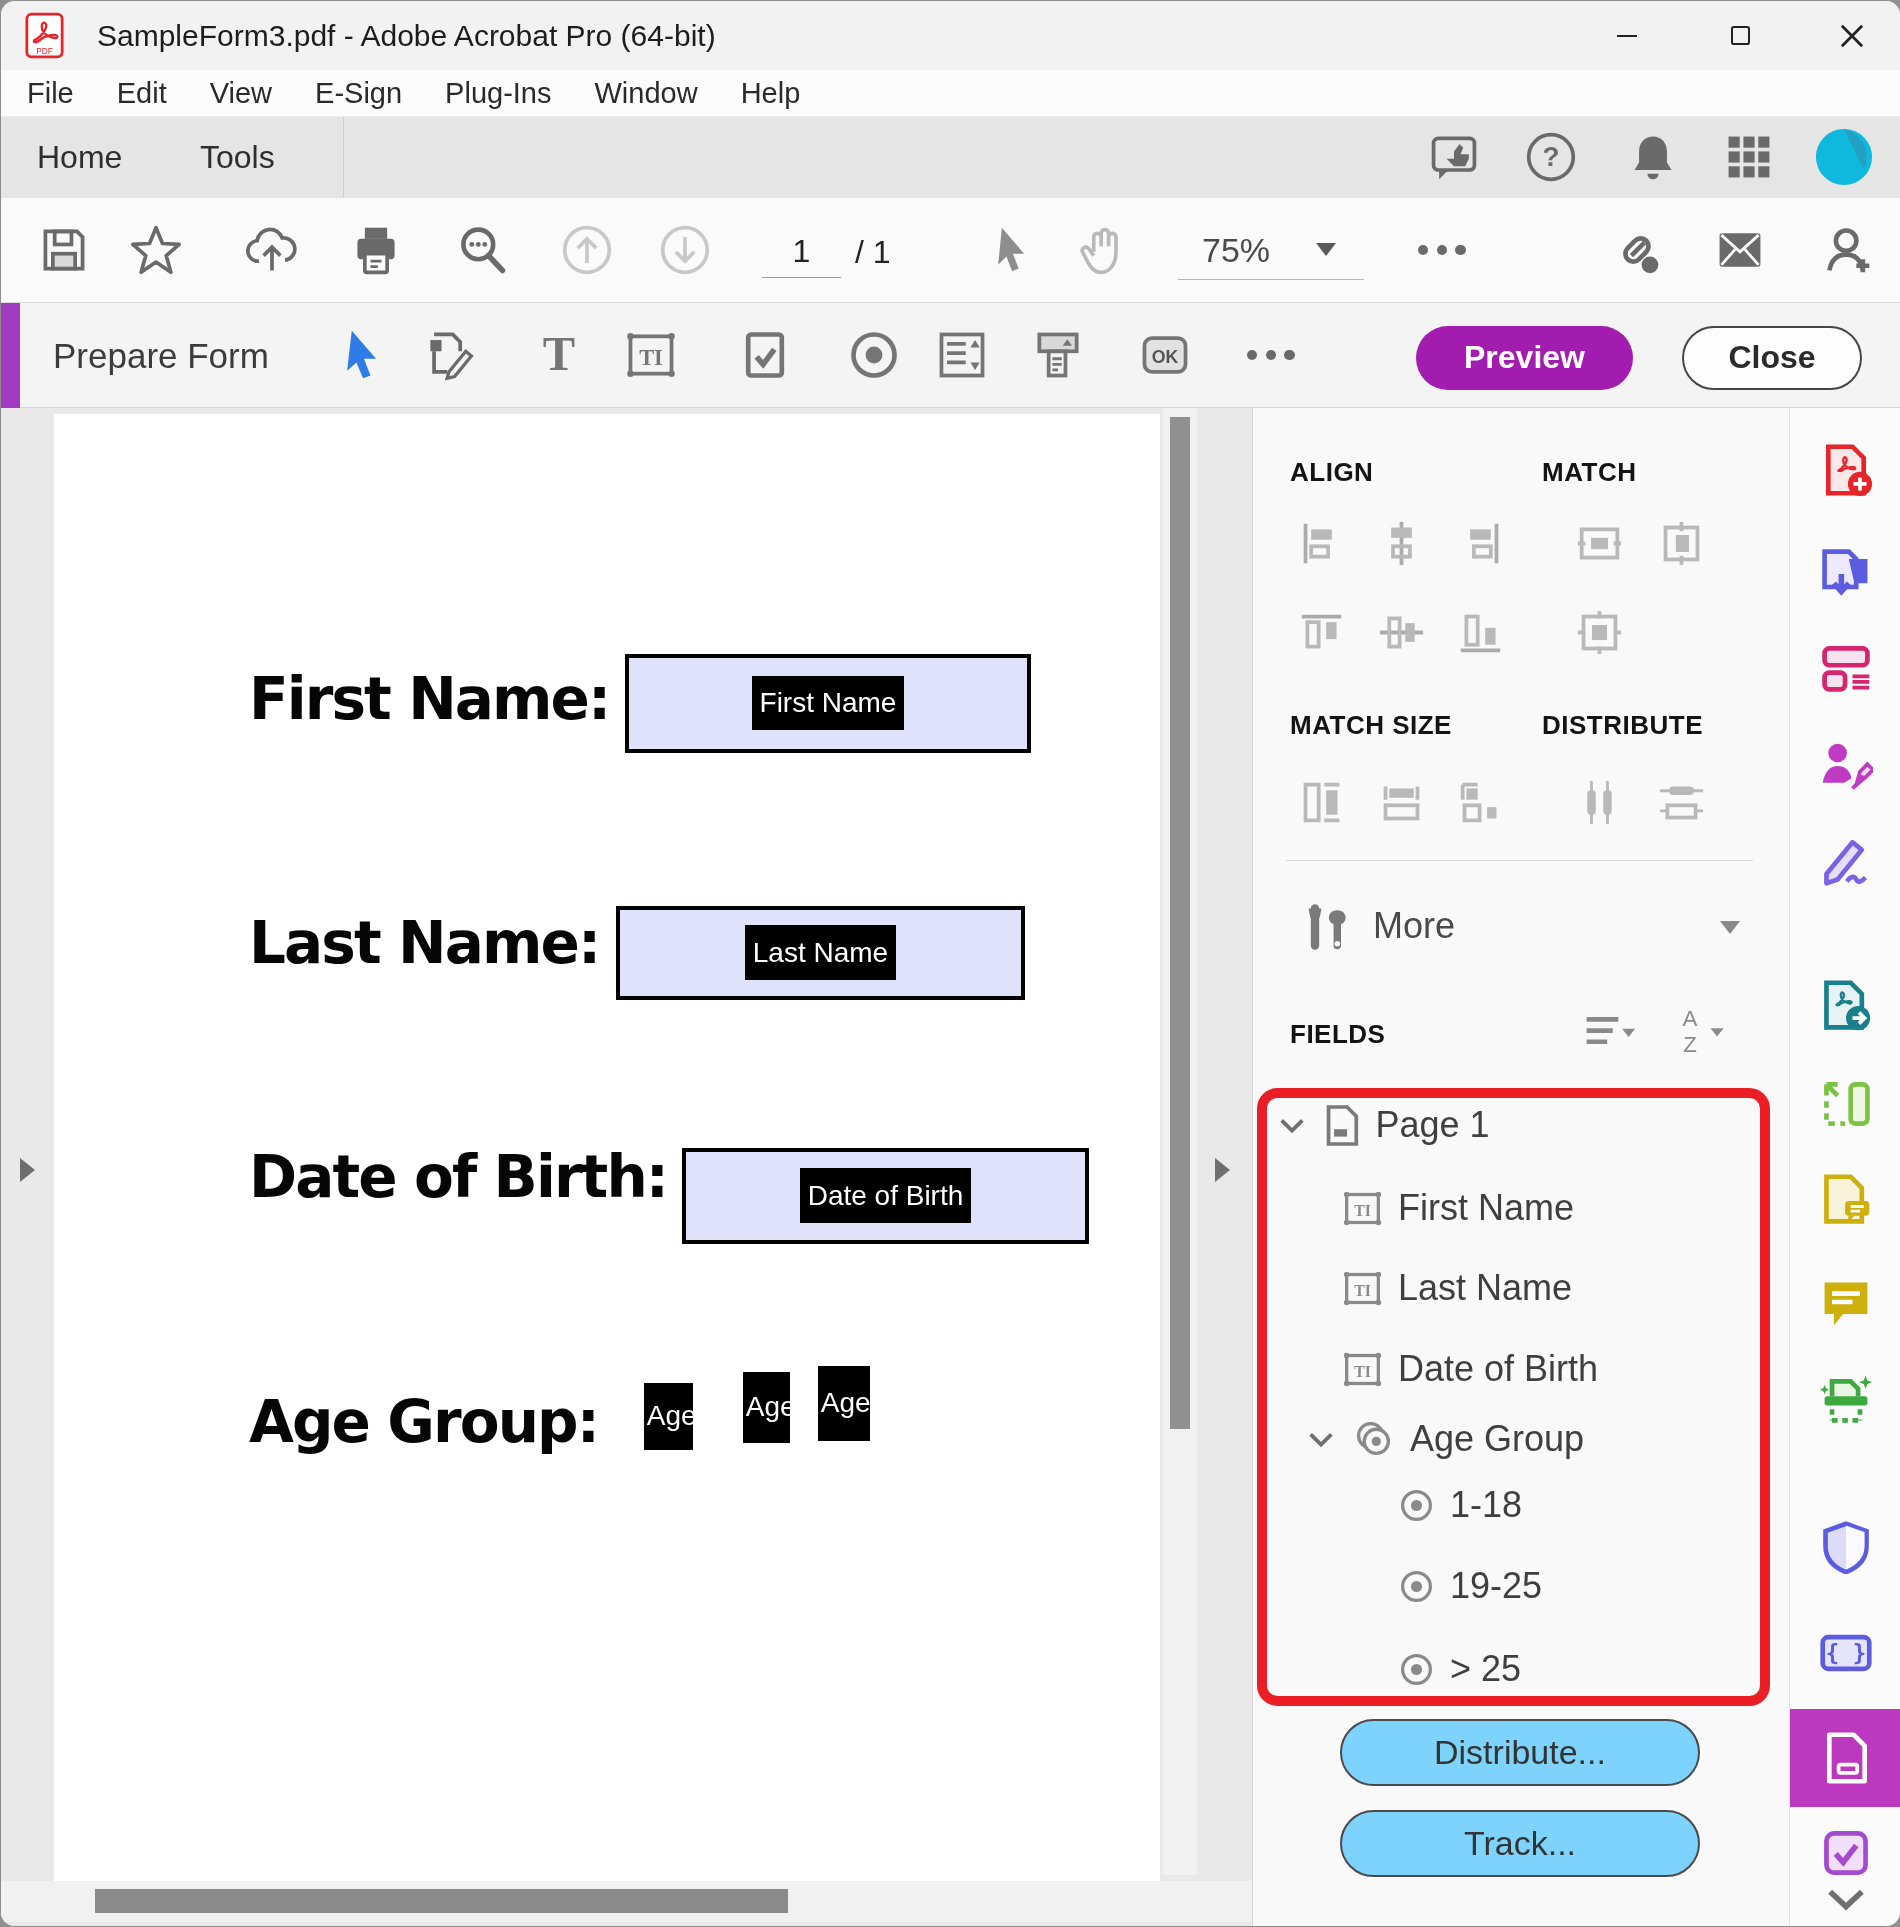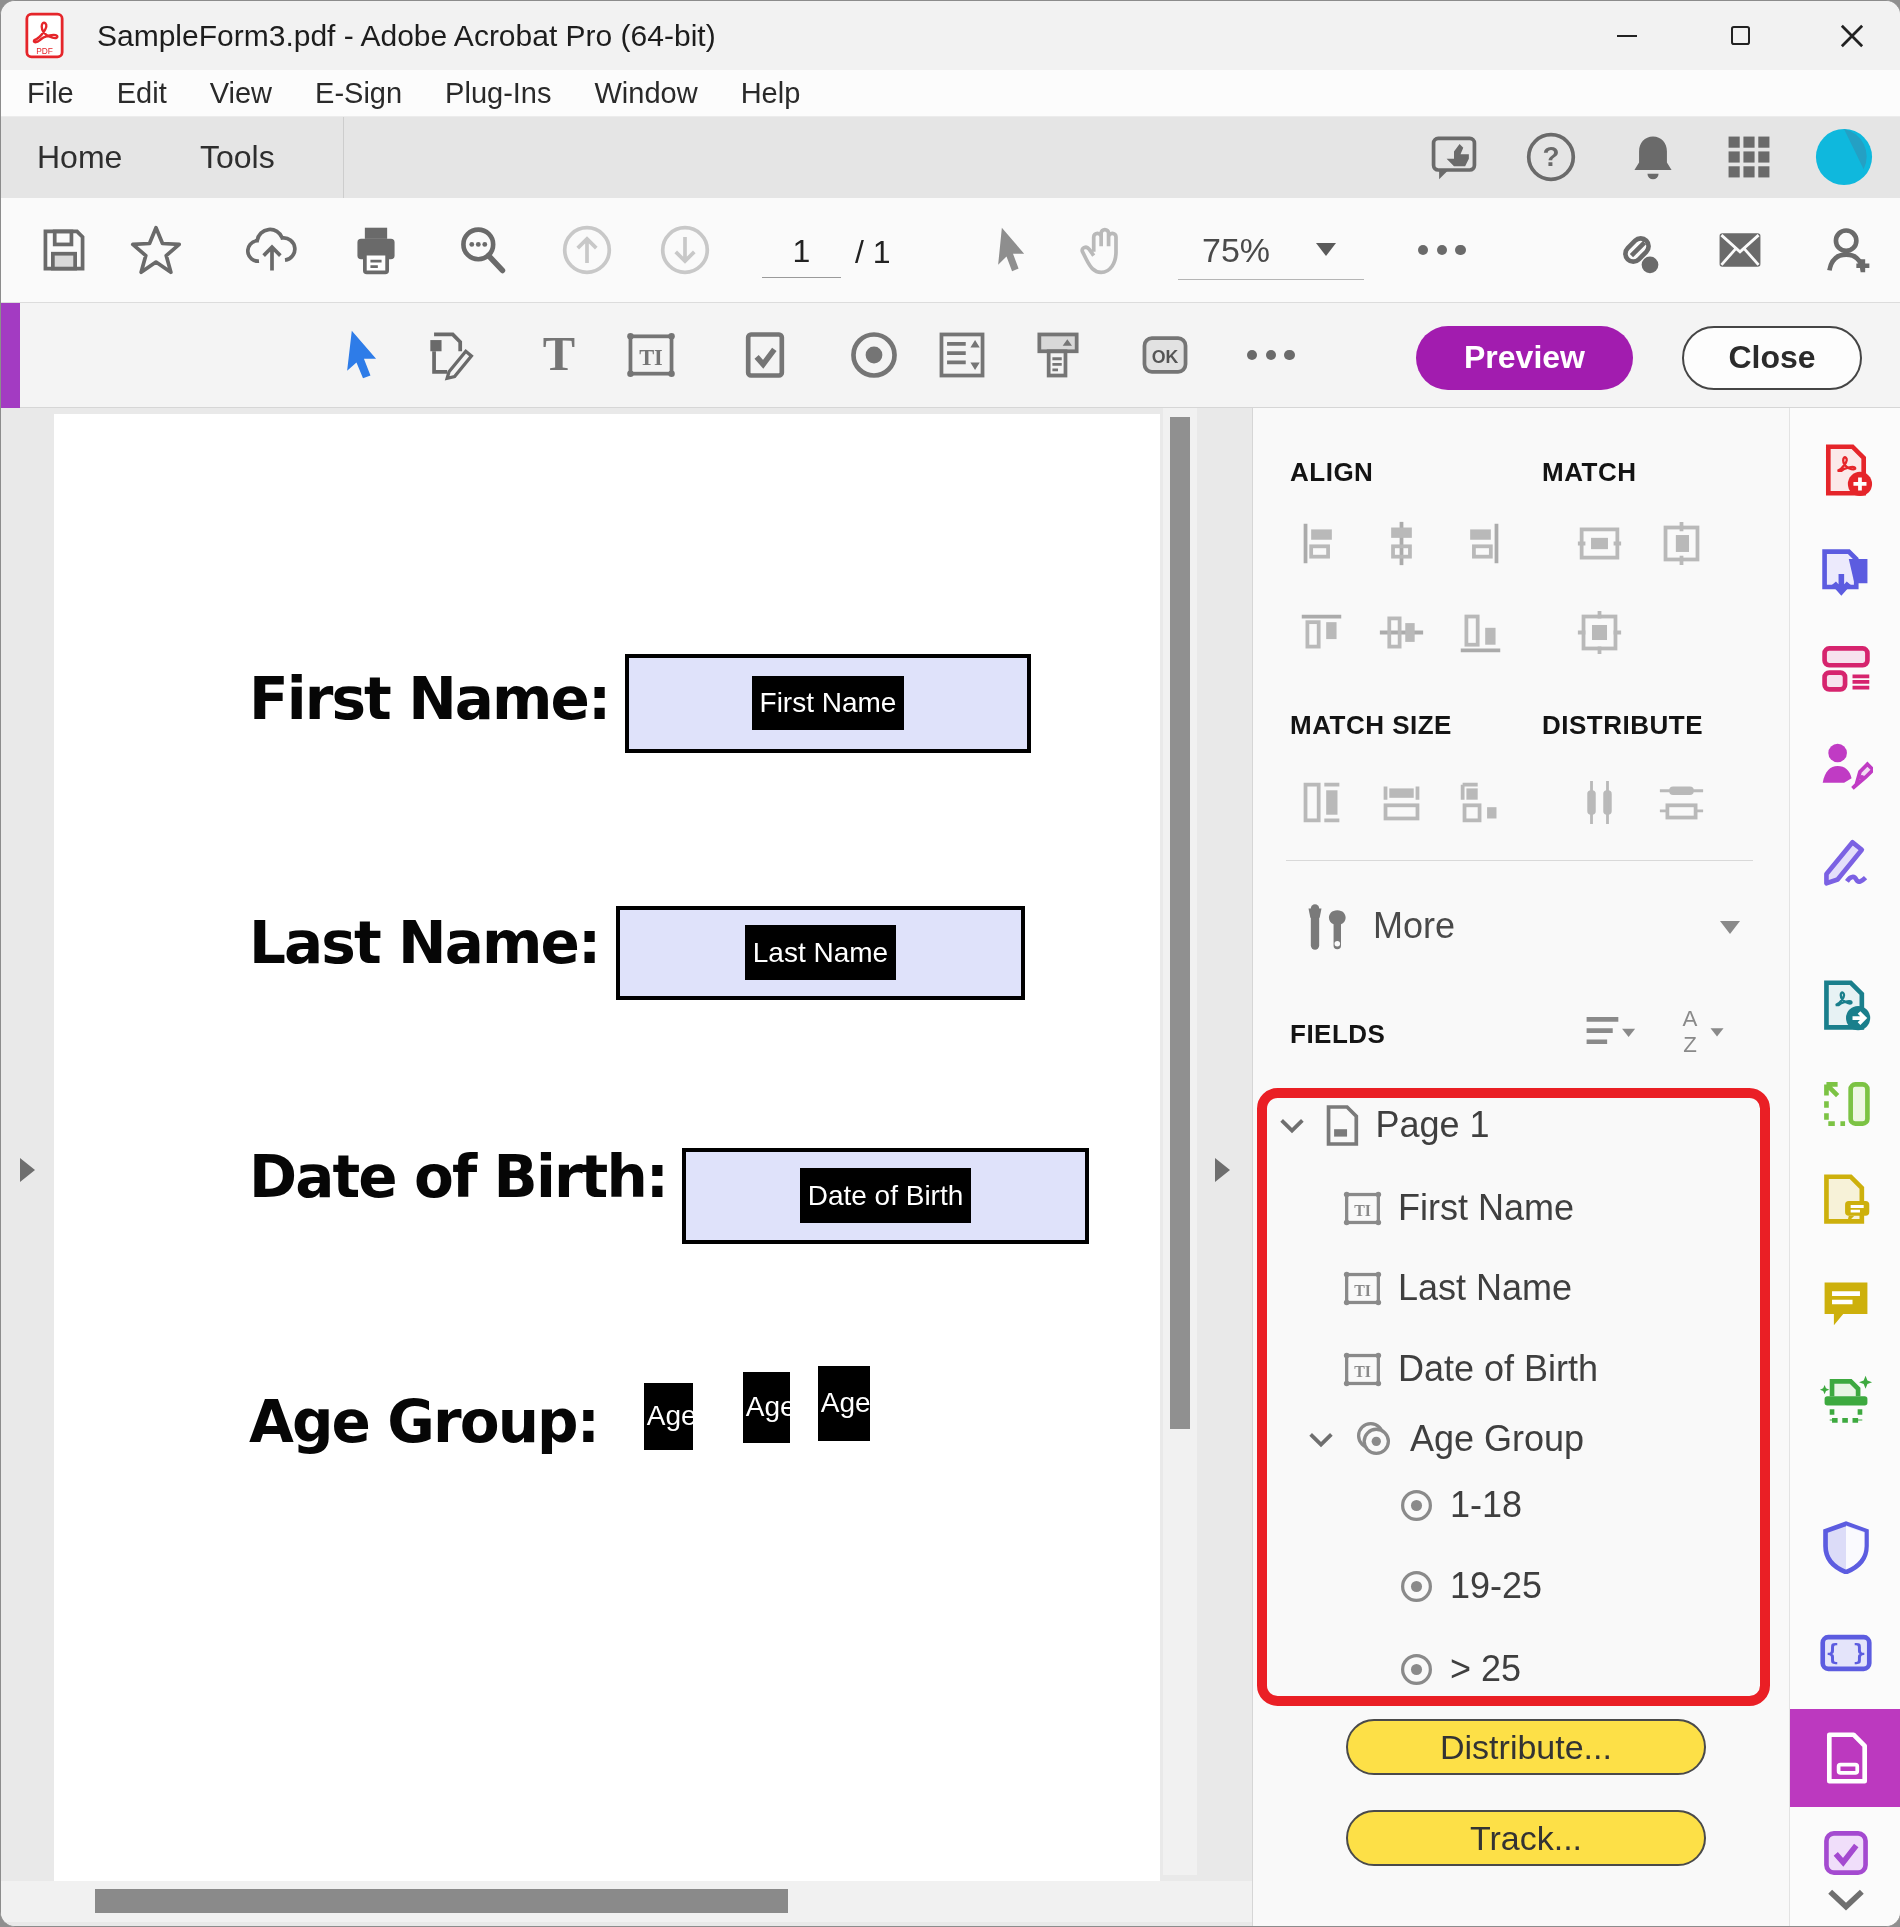--- a/index.html
+++ b/index.html
@@ -53,21 +53,21 @@
 .fieldhl{background:#000;color:#fff;font-size:28px;padding:11.2px 7.5px;white-space:nowrap}
 .agechip{position:absolute;background:#000;color:#fff;font-size:28px;overflow:hidden;display:flex;align-items:center;padding-left:2.8px;white-space:nowrap}
 
 .panel{position:absolute;left:1251px;top:0;width:537px;height:1521px;background:#f9f9f9;border-left:0.9px solid #d6d6d6}
 .phead{position:absolute;font-size:26px;font-weight:bold;color:#141414;letter-spacing:0.5px}
 .picon{position:absolute;width:47px;height:47px}
 .pdivider{position:absolute;left:33px;top:452px;width:467px;height:0;border-top:1.9px solid #d9d9d9}
 .morelabel{position:absolute;left:120px;top:497px;font-size:36px;color:#4a4a4a}
 .treerow{position:absolute;height:52px;display:flex;align-items:center;gap:15px;font-size:36px;color:#3f3f3f;white-space:nowrap}
 .redbox{position:absolute;left:3.7px;top:680px;width:513px;height:618px;border:10.3px solid #ea1f25;border-radius:20.6px}
-.panelbtn{position:absolute;left:93px;width:360px;height:56px;border:2.8px solid #4a4a4a;border-radius:34px;background:#fde047;display:flex;align-items:center;justify-content:center;font-size:34px;color:#333}
+.panelbtn{position:absolute;left:87px;width:360px;height:67px;border:2.8px solid #4a4a4a;border-radius:34px;background:#7dd3fc;display:flex;align-items:center;justify-content:center;font-size:34px;color:#333}
 
 .rail{position:absolute;left:1788px;top:0;width:113px;height:1521px;background:#fbfbfb;border-left:0.9px solid #e3e3e3}
 .ric{position:absolute;left:29px;width:54px;height:54px}
 .railactive{position:absolute;left:0;top:1301px;width:113px;height:98px;display:flex;align-items:center;justify-content:center}
 </style>
 </head>
 <body>
 
 <div class="window">
 
@@ -201,20 +201,21 @@
       </svg>
     <svg class="ticon" style="left:1821px" viewBox="0 0 56 56">
         <circle cx="26" cy="18" r="11" fill="none" stroke="#6a6a6a" stroke-width="5"></circle>
         <path d="M8 50c2-12 9-17 18-17s16 5 18 17" fill="none" stroke="#6a6a6a" stroke-width="5"></path>
         <path d="M44 38v14 M37 45h14" stroke="#6a6a6a" stroke-width="5"></path>
       </svg>
   </div>
 
   <div class="formbar">
     <div class="pstrip" style="background:#A33BC2"></div>
+    <div class="fbtitle">Prepare Form</div>
     <svg class="ficon" style="left:334px" viewBox="0 0 60 60">
         <path d="M18 4 L44 34 L31 34 L38 52 L30 55 L23 38 L13 47 Z" fill="#2e7ce8"></path>
       </svg>
     <svg class="ficon" style="left:420px" viewBox="0 0 60 60">
         <path d="M14 8h20l8 8v10" fill="none" stroke="#6a6a6a" stroke-width="4"></path>
         <rect x="10" y="14" width="12" height="12" fill="#6a6a6a"></rect>
         <path d="M14 26v22h14" fill="none" stroke="#6a6a6a" stroke-width="4"></path>
         <path d="M30 48 L48 26 l6 5 -18 22 -8 2z" fill="none" stroke="#6a6a6a" stroke-width="3.5"></path>
       </svg>
     <svg class="ficon" style="left:530px" viewBox="0 0 60 60">

